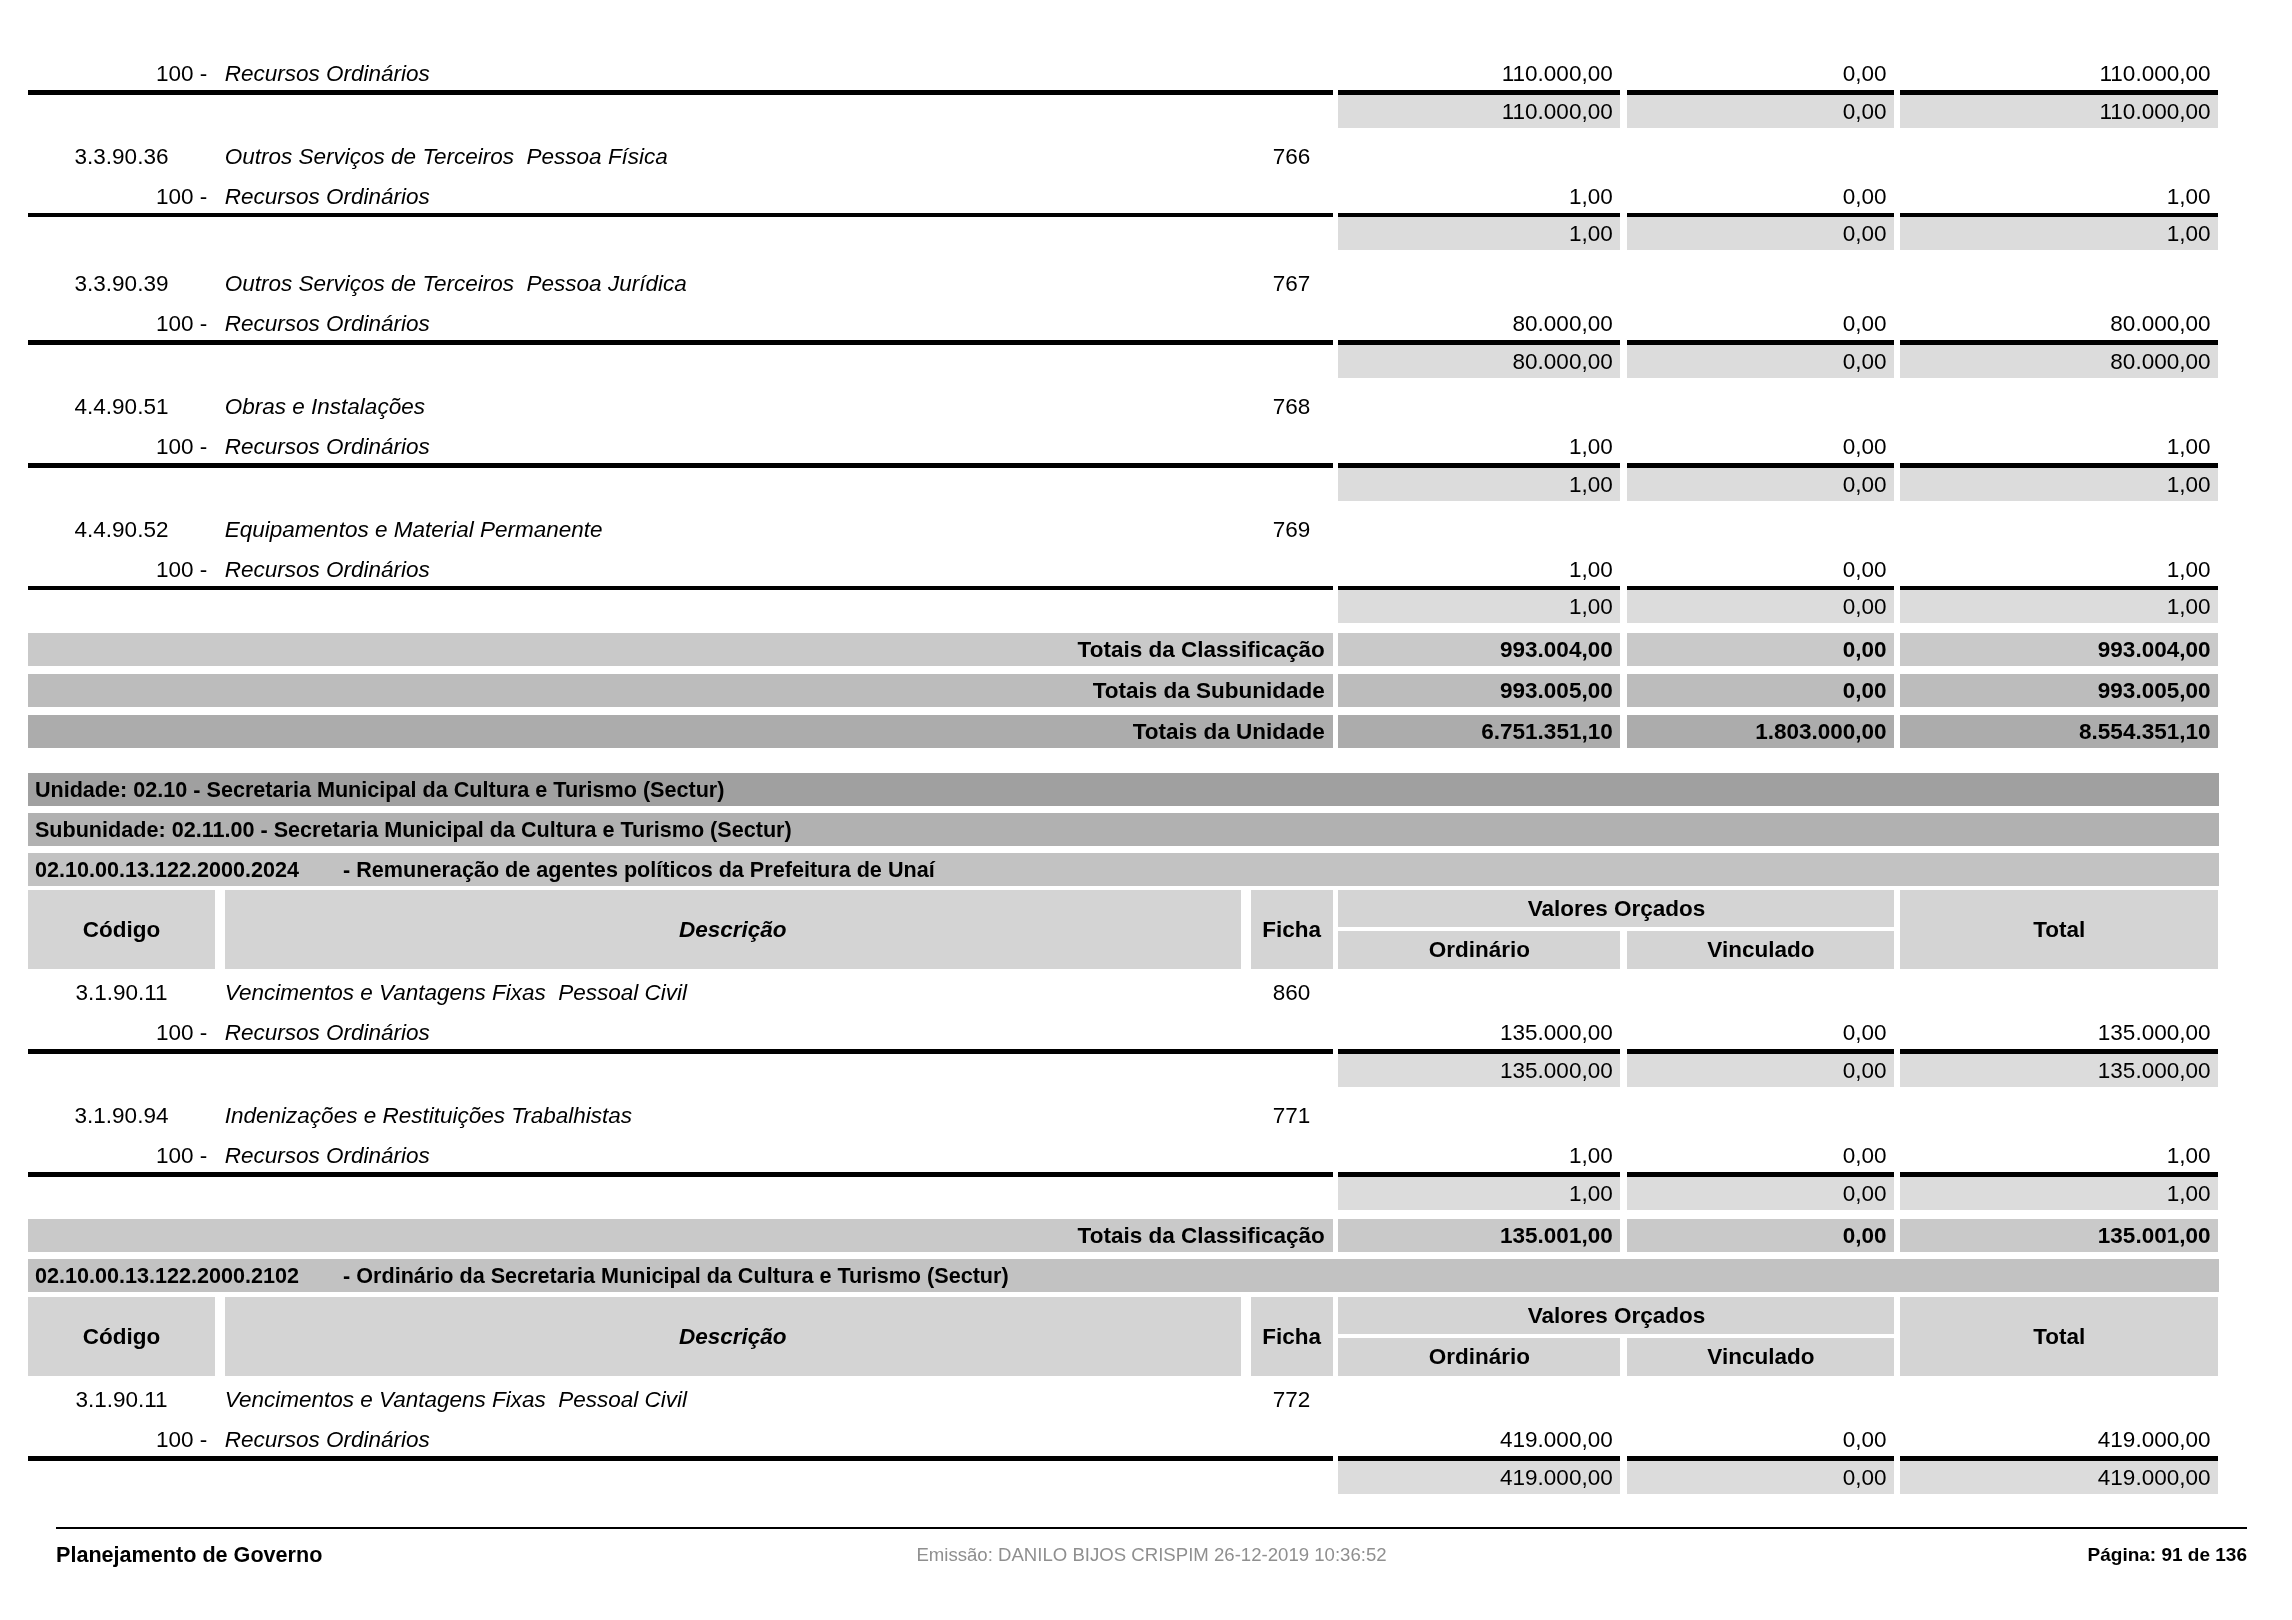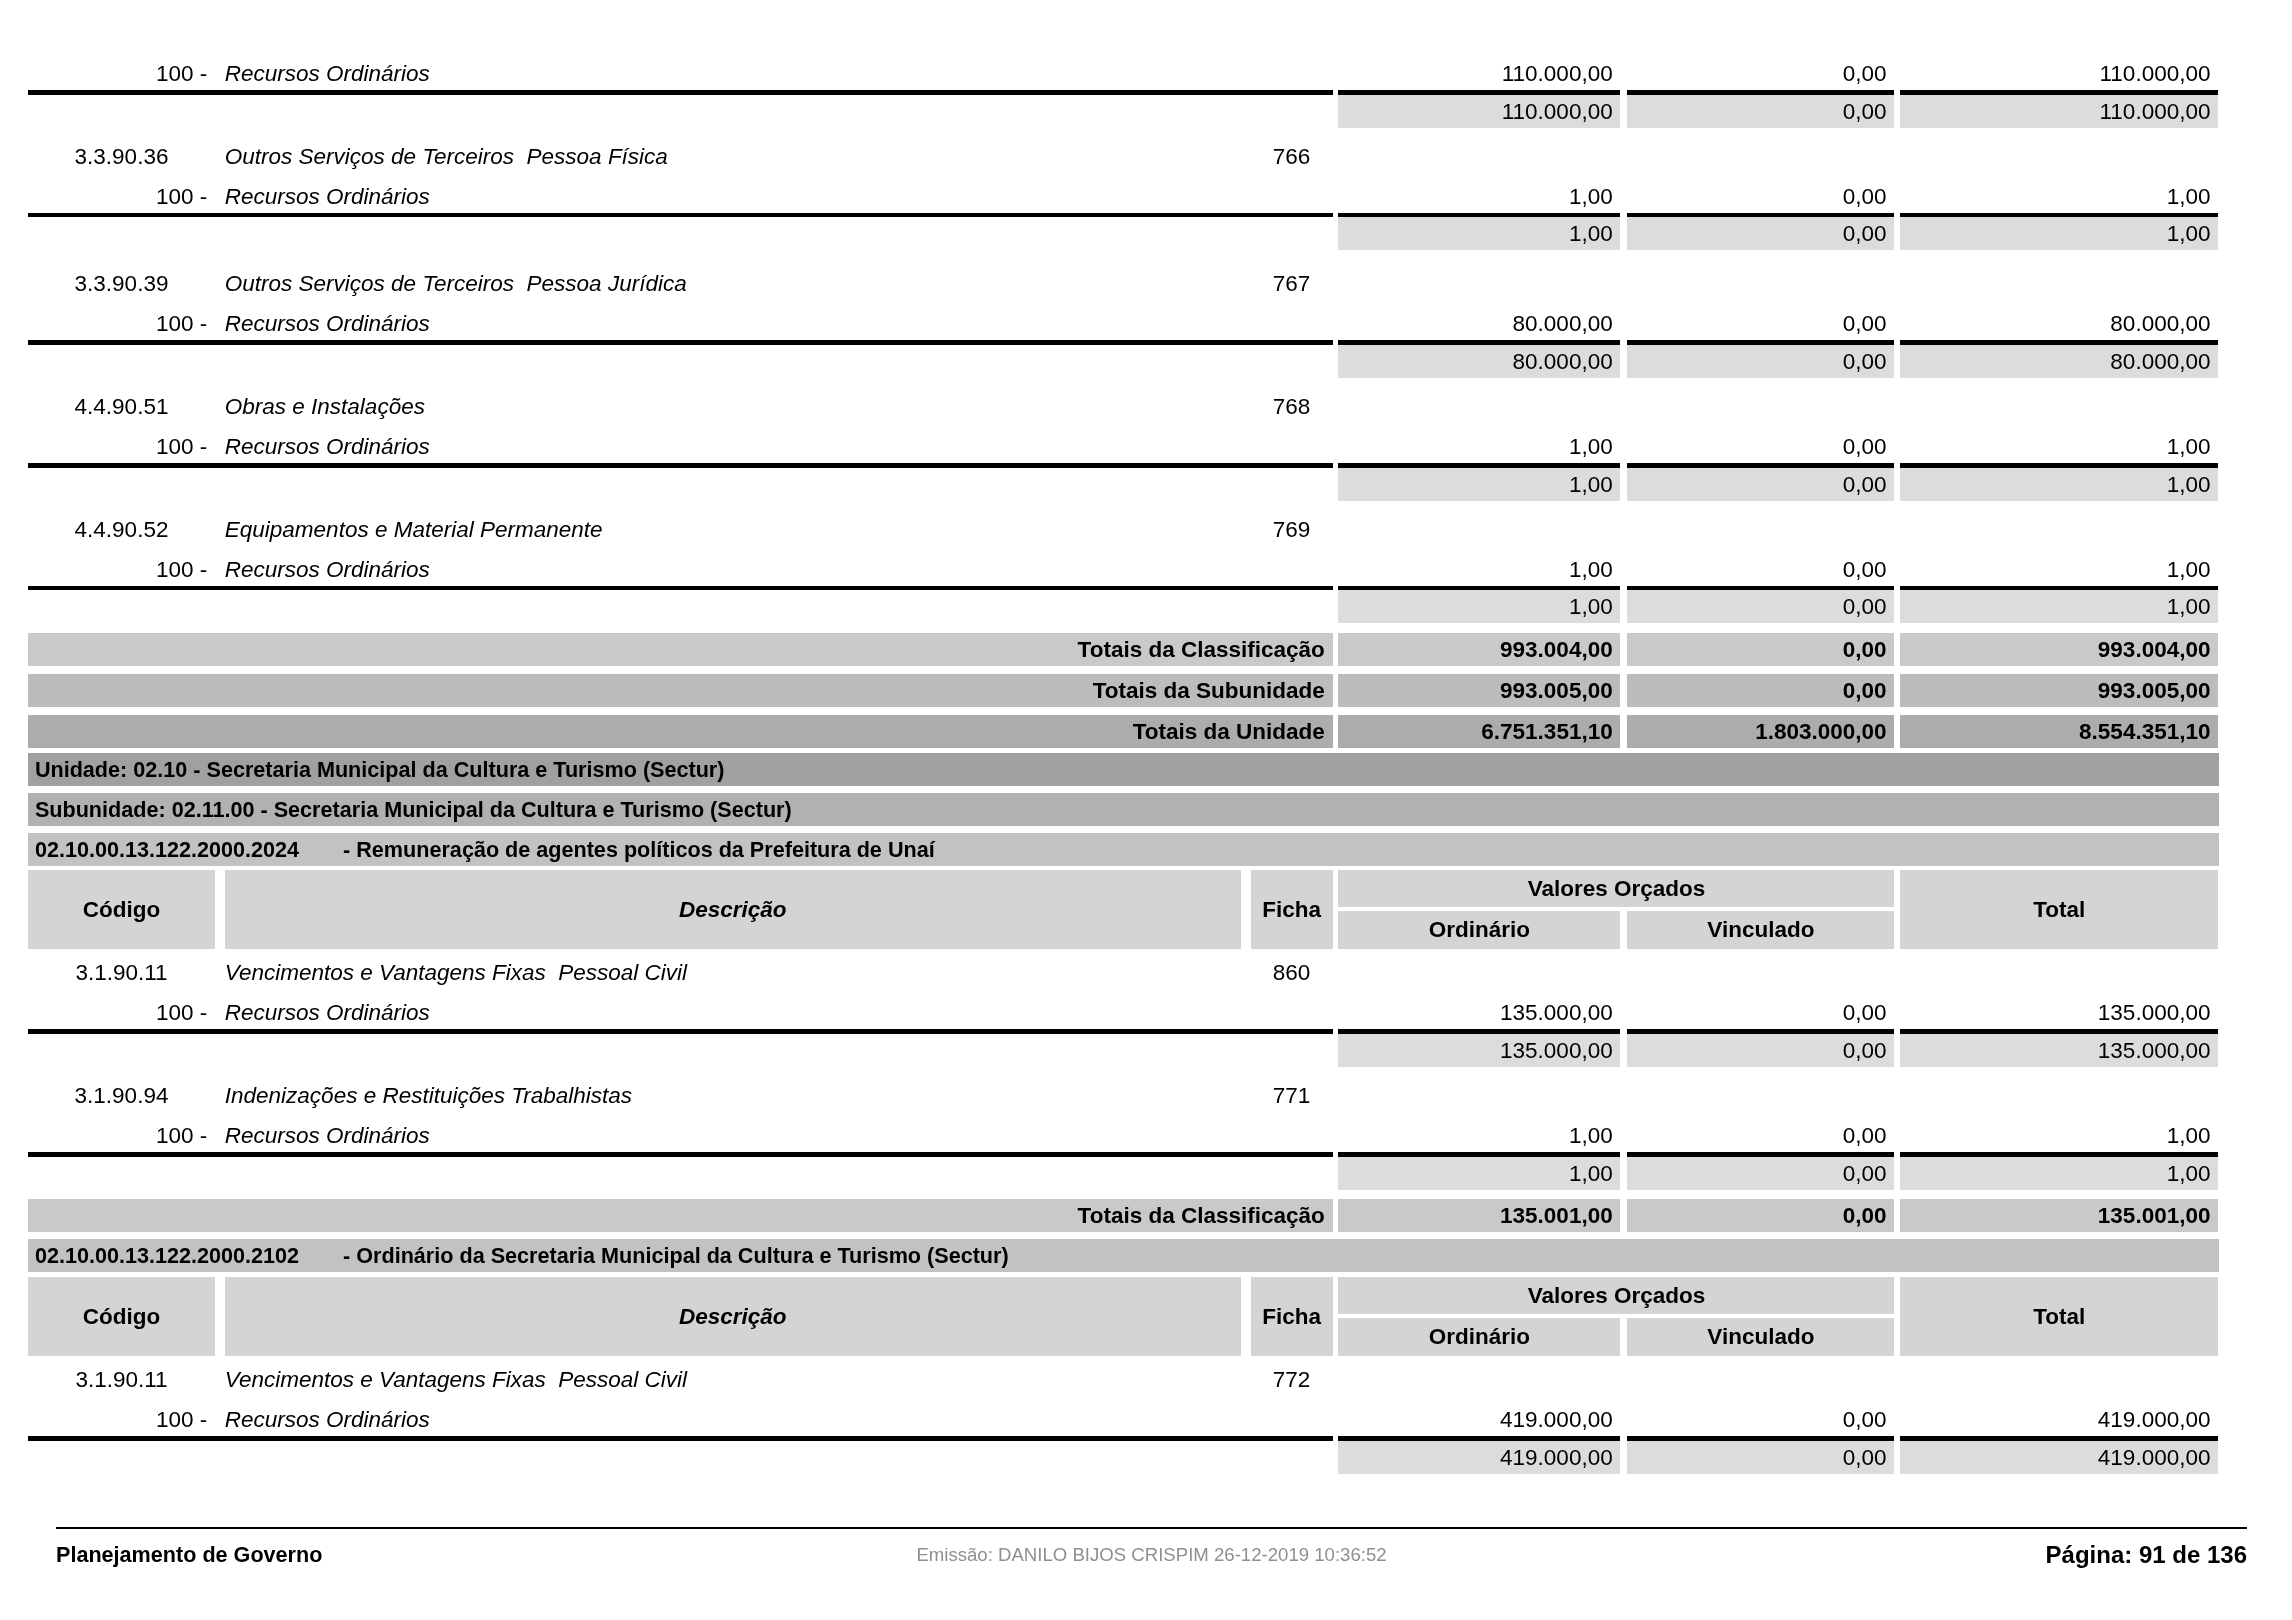--- a/index.html
+++ b/index.html
@@ -69,21 +69,21 @@
   }
   .footer-line { height: 2px; background: #000; width: 100%; }
   .footer-texts {
     position: relative; margin-top: 11.8px; height: 27.4px; line-height: 27.4px;
   }
   .footer-left { position: absolute; left: 0; top: 0; font-weight: 700; font-size: 21.6px; }
   .footer-center {
     position: absolute; left: 0; right: 0; top: 0; text-align: center;
     color: #8f8f8f; font-size: 18.6px;
   }
-  .footer-right { position: absolute; right: 0; top: 0; font-weight: 700; font-size: 24px; margin-left: 43px; }
+  .footer-right { position: absolute; right: 0; top: 0; font-weight: 700; font-size: 19px; margin-left: 43px; }
 </style>
 </head>
 <body>
 
 <div id="content">
     <div class="grid row" style="margin-top: 57px;">
       <div class="ca t-right">100 -</div>
       <div class="cb">Recursos Ordinários</div>
       <div class="cd t-right">110.000,00</div>
       <div class="ce t-right">0,00</div>
@@ -203,21 +203,21 @@
       <div class="cd t-right">993.005,00</div>
       <div class="ce t-right">0,00</div>
       <div class="cf t-right">993.005,00</div>
     </div>
     <div class="grid row tot-unidade" style="margin-top: 7.8px;">
       <div class="span-label t-right">Totais da Unidade</div>
       <div class="cd t-right">6.751.351,10</div>
       <div class="ce t-right">1.803.000,00</div>
       <div class="cf t-right">8.554.351,10</div>
     </div>
-    <div class="bar bar-unidade" style="margin-top: 5px;">Unidade: 02.10 - Secretaria Municipal da Cultura e Turismo (Sectur)</div>
+    <div class="bar bar-unidade" style="margin-top: 25px;">Unidade: 02.10 - Secretaria Municipal da Cultura e Turismo (Sectur)</div>
     <div class="bar bar-subunidade" style="margin-top: 6.9px;">Subunidade: 02.11.00 - Secretaria Municipal da Cultura e Turismo (Sectur)</div>
     <div class="bar bar-program" style="margin-top: 6.9px;"><span class="prog-code">02.10.00.13.122.2000.2024</span><span class="prog-desc">- Remuneração de agentes políticos da Prefeitura de Unaí</span></div>
     <div class="thead" style="margin-top: 4.9px;">
       <div class="ca th-full">Código</div>
       <div class="cb th-full">Descrição</div>
       <div class="cc th-full">Ficha</div>
       <div class="th-group">Valores Orçados</div>
       <div class="th-ord">Ordinário</div>
       <div class="th-vinc">Vinculado</div>
       <div class="cf th-full">Total</div>

